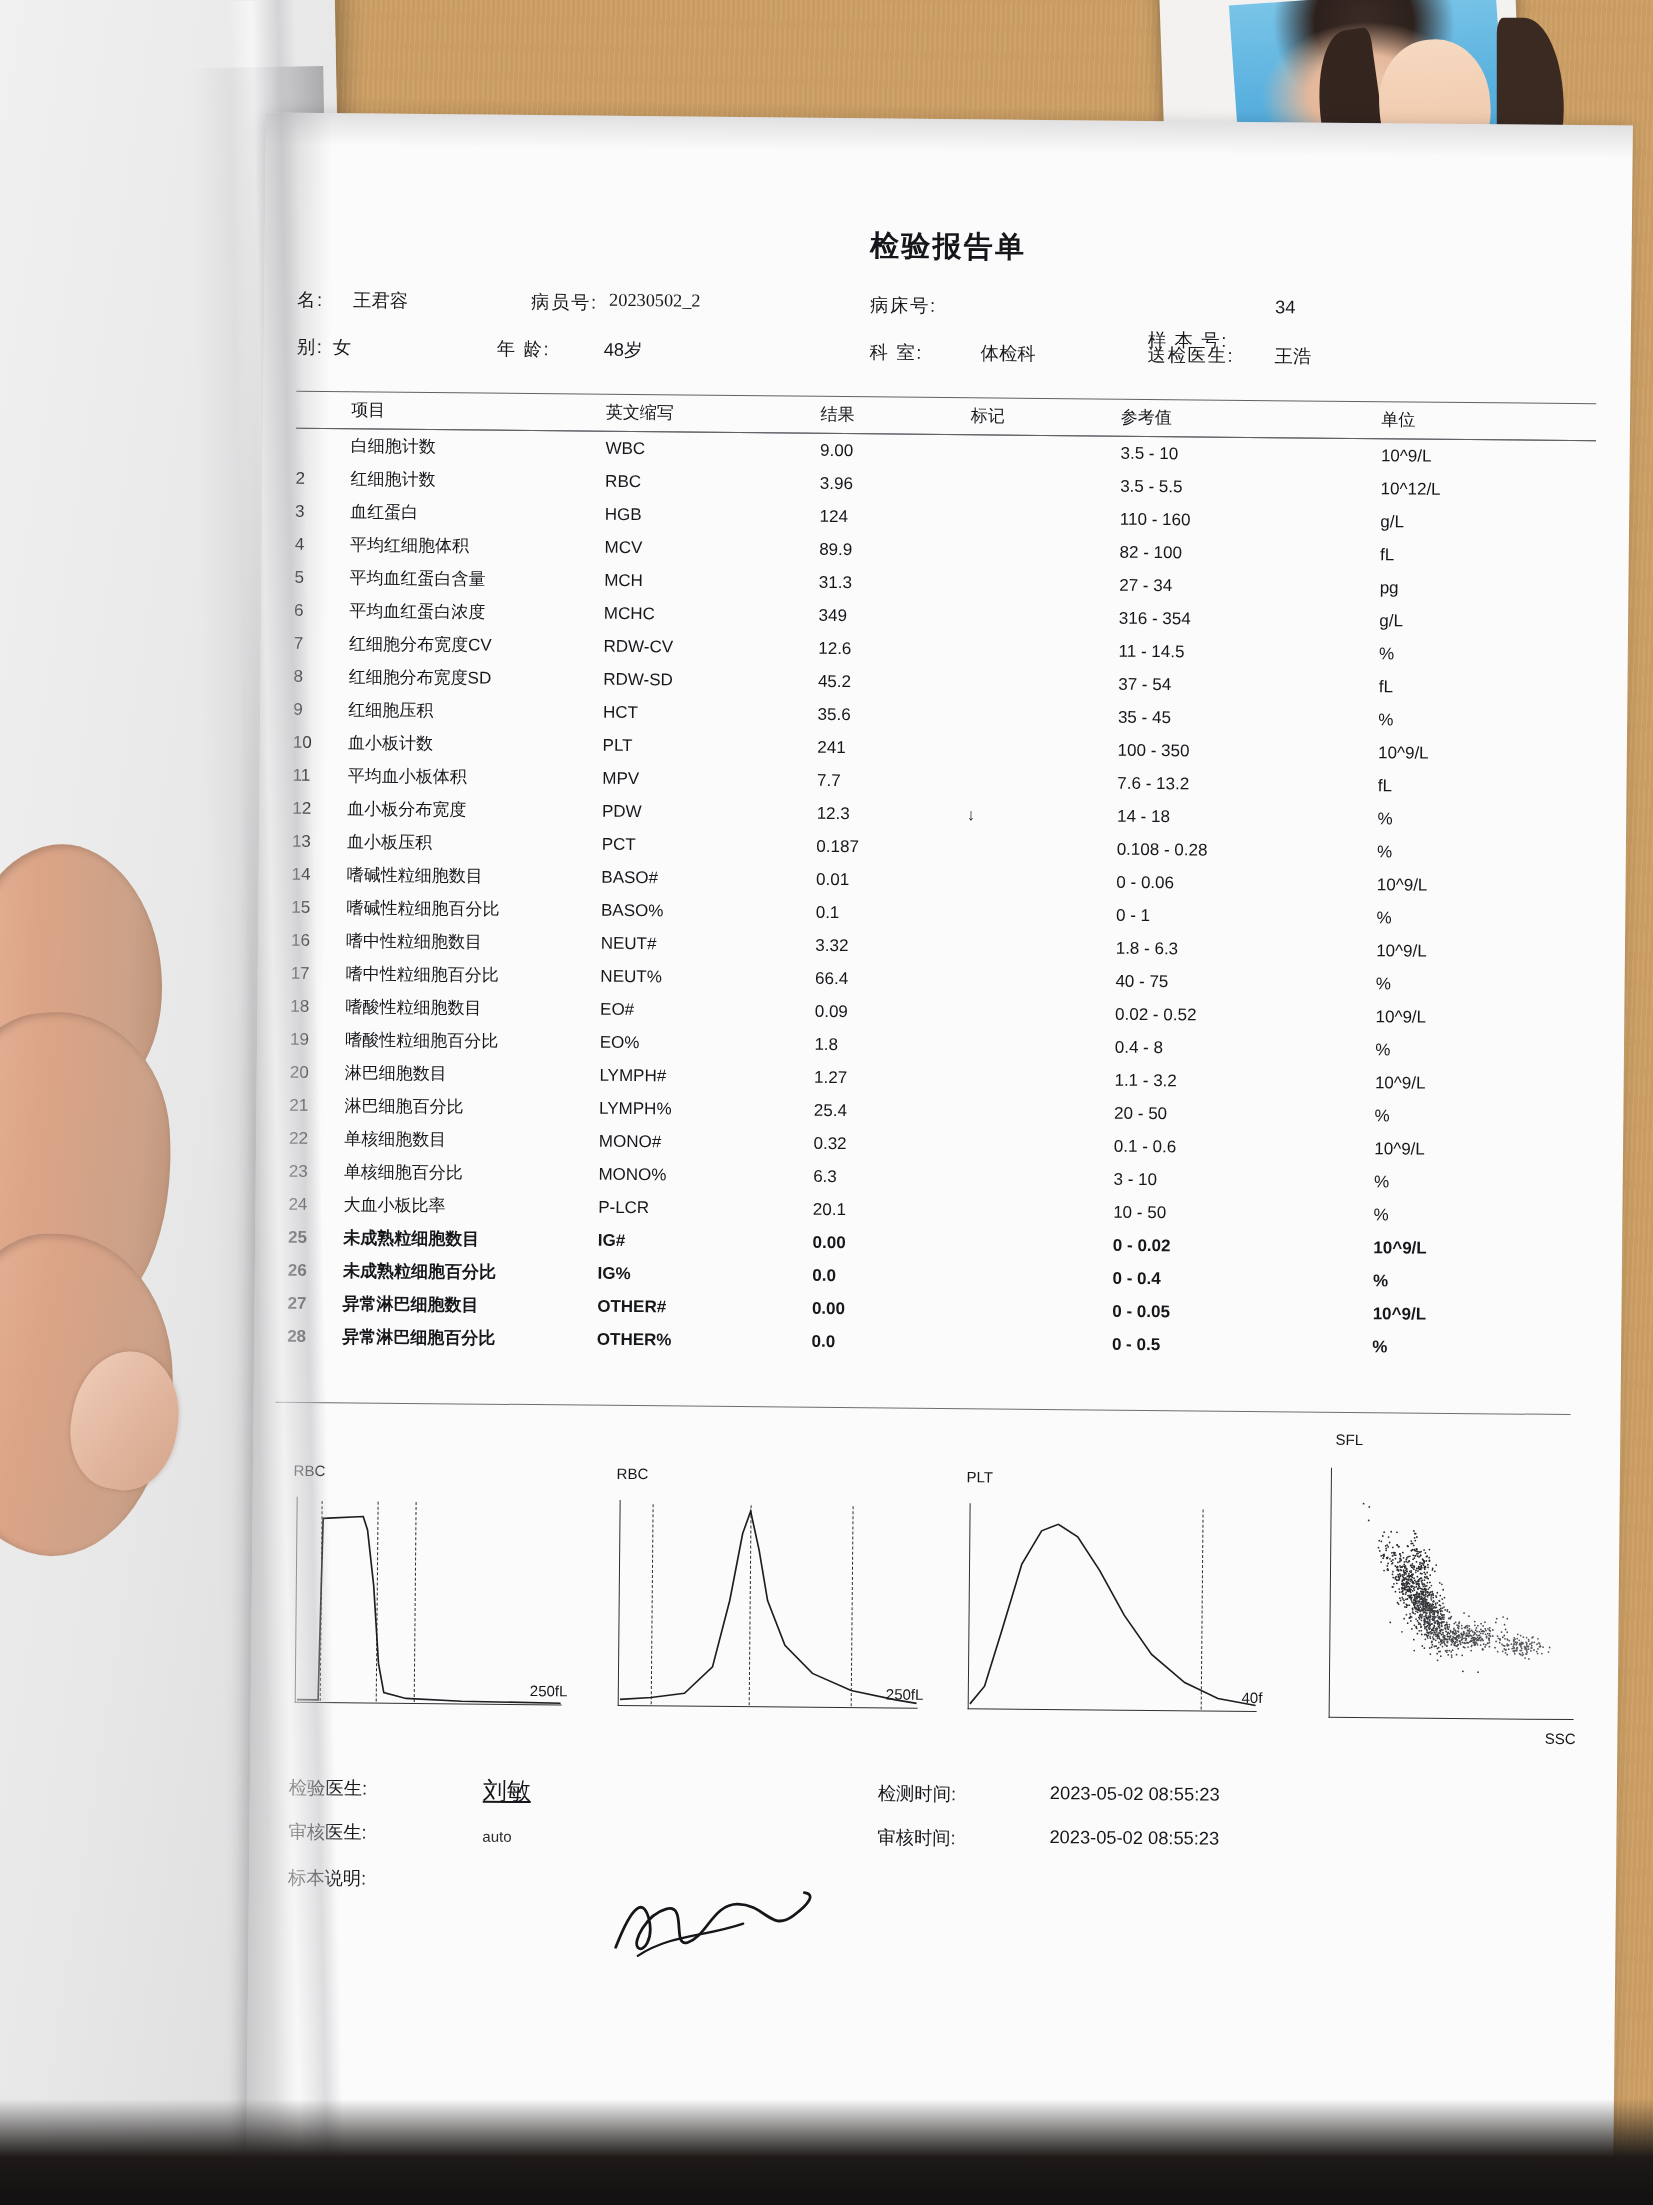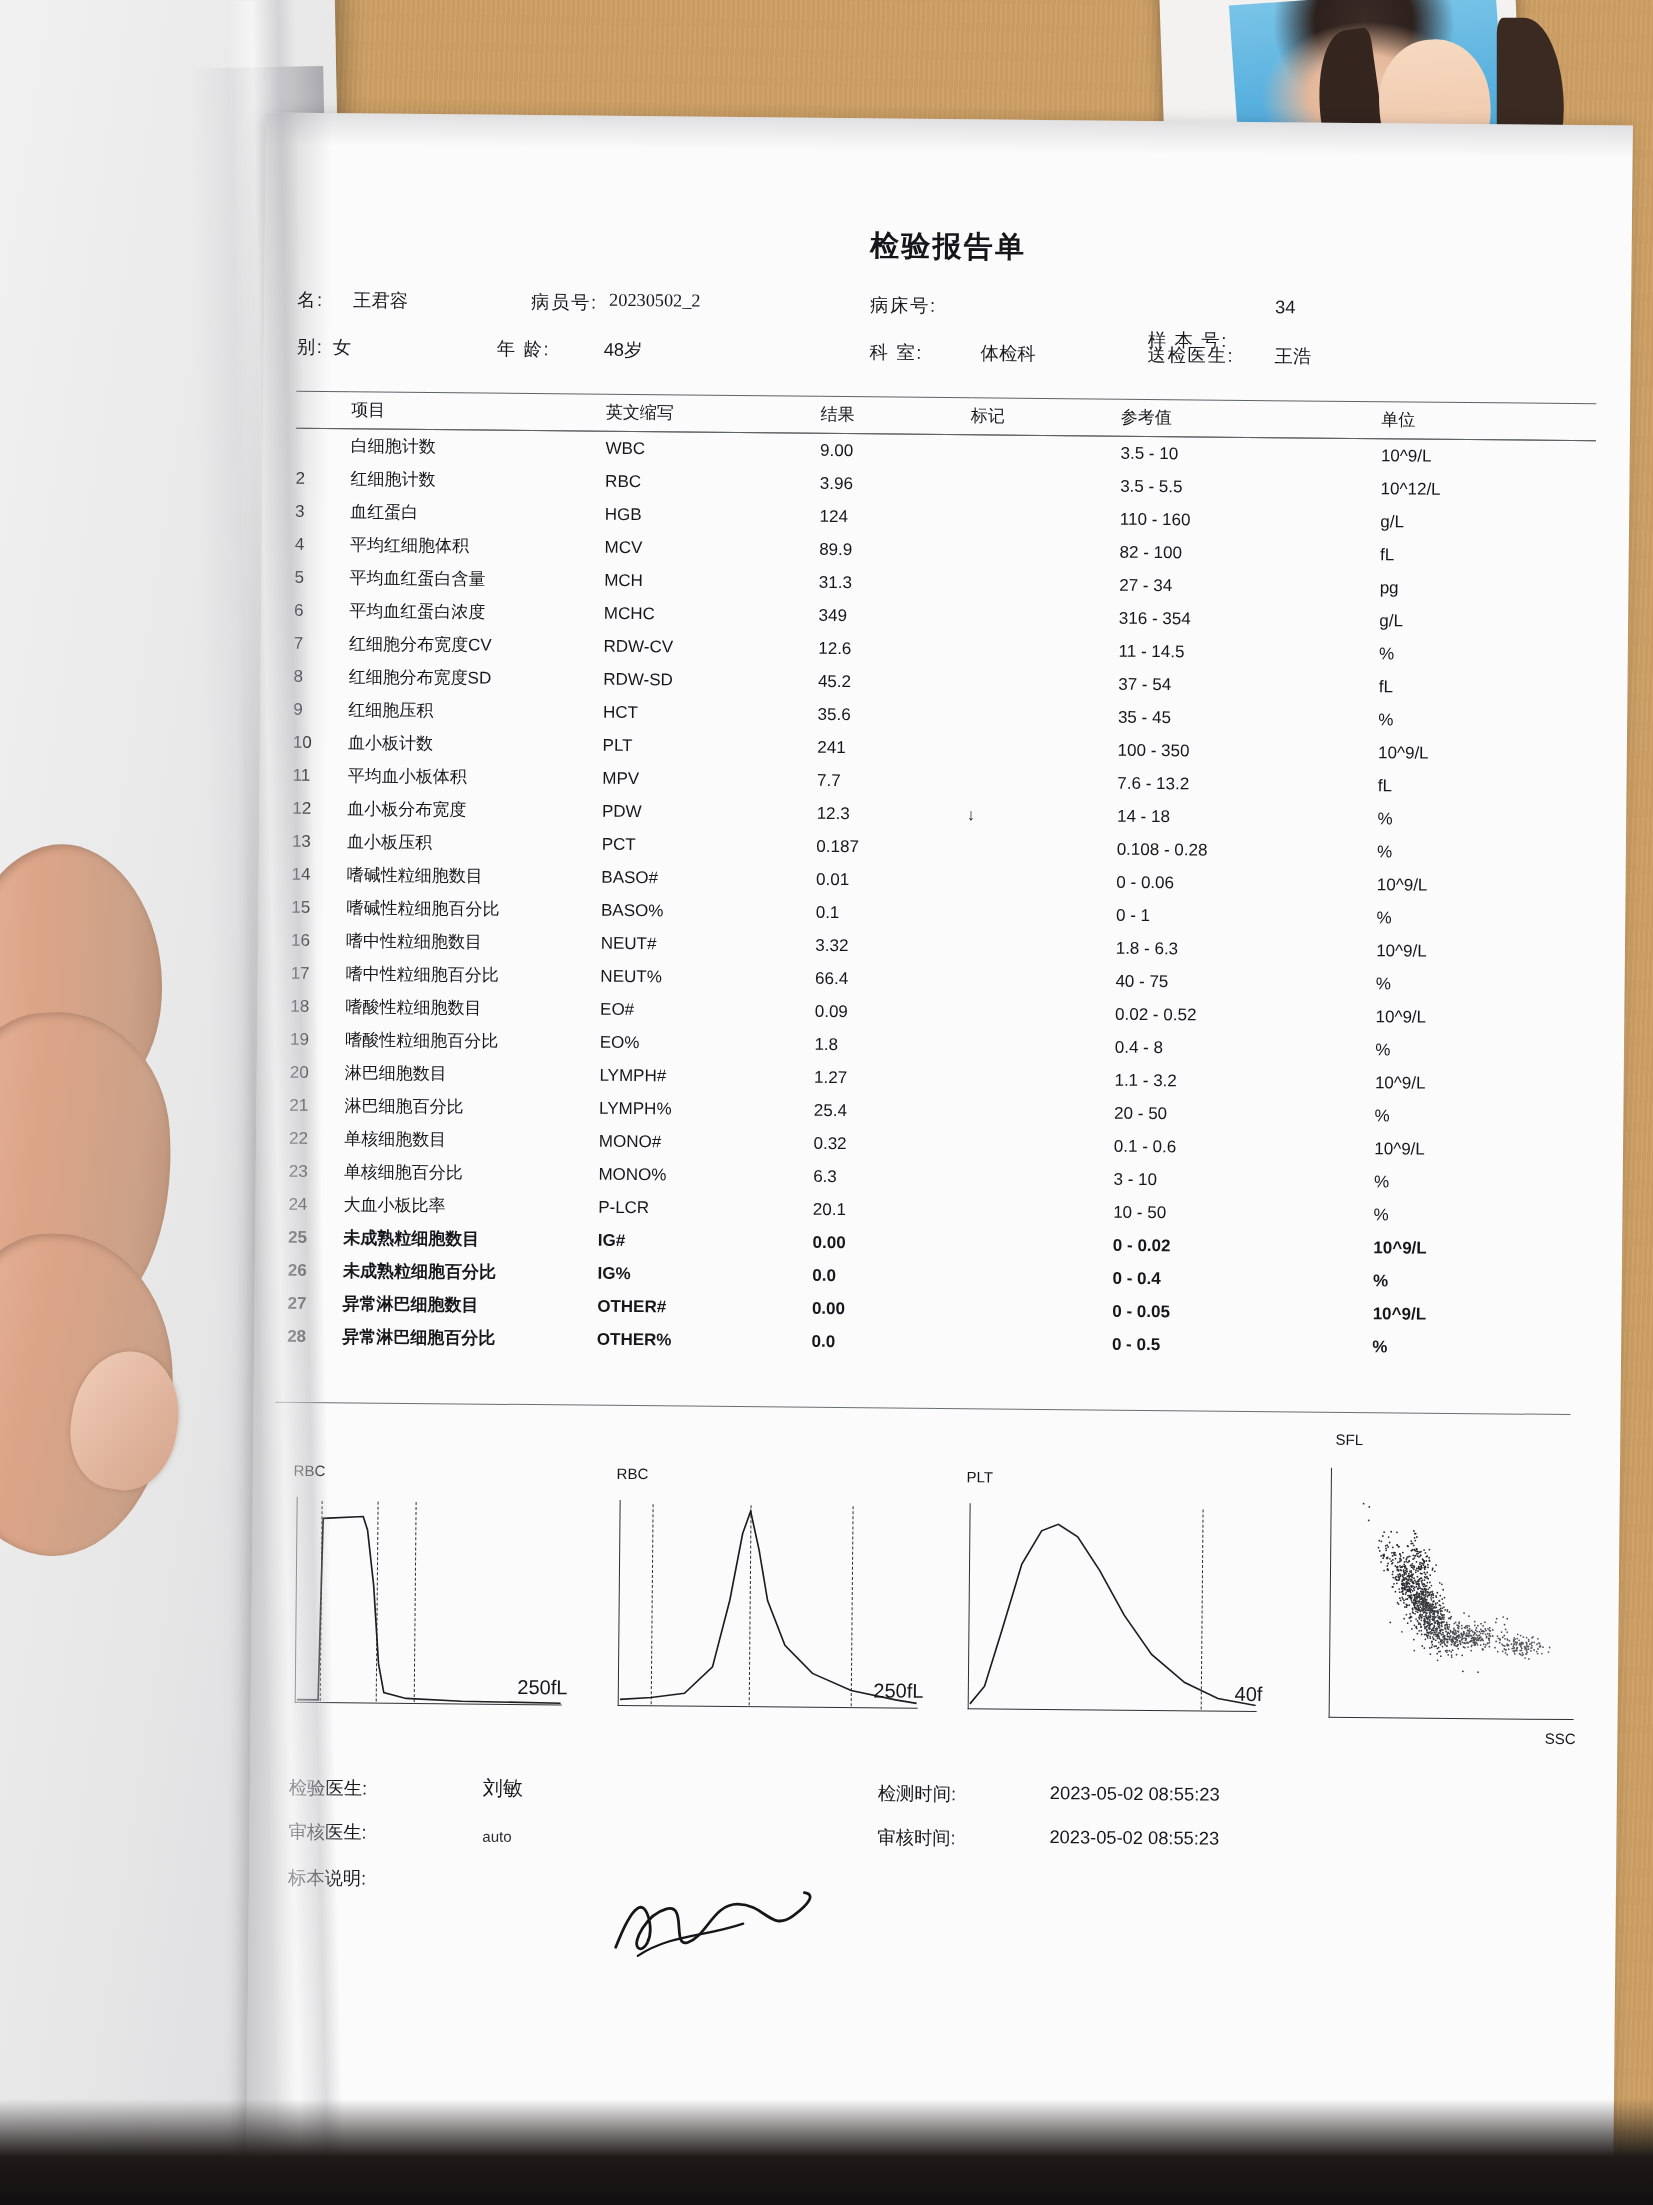--- a/index.html
+++ b/index.html
@@ -163,33 +163,33 @@
     position: absolute; left: 22px; top: 1289px; width: 1295px; height: 0;
     border-top: 1.1px solid #6a6d72;
   }
   #charts {
     position: absolute; left: 22px; top: 1328px; width: 1306px; height: 311px;
   }
   .chart { position: absolute; top: 56px; height: 206px; }
   .chart .axis-v { position: absolute; left: 0; top: 0; width: 1.1px; height: 100%; background: #2d2f33; }
   .chart .axis-h { position: absolute; left: 0; bottom: 0; height: 1.1px; width: 100%; background: #2d2f33; }
   .chart .ylab { position: absolute; left: -3.3px; top: -34px; font-size: 15px; color: #15171b; line-height: 1.05; }
-  .chart .xlab { position: absolute; right: -5.6px; bottom: 5.6px; font-size: 20px; color: #15171b; }
+  .chart .xlab { position: absolute; right: -5.6px; bottom: 5.6px; font-size: 15px; color: #15171b; }
   .dash { position: absolute; top: 4.4px; bottom: 2.2px; width: 0; border-left: 1.7px dashed #2d2f33; }
   .curve { position: absolute; left: 0; bottom: 1.1px; width: 100%; height: 100%; }
 
   #scatter { position: absolute; left: 1056px; top: 16.7px; width: 245px; height: 250px; }
   #scatter .sc-box { position: absolute; inset: 0; border-left: 1.1px solid #2d2f33; border-bottom: 1.1px solid #2d2f33; }
   #scatter .sc-ylab { position: absolute; left: 4.4px; top: -36px; font-size: 15px; color: #15171b; line-height: 1.05; }
   #scatter .sc-xlab { position: absolute; right: -2.2px; bottom: -27px; font-size: 15px; color: #15171b; }
 
   
   #footer { position: absolute; left: 0; top: 1662px; width: 100%; font-size: 18.3px; color: #15171b; }
   #footer .f { position: absolute; white-space: nowrap; }
-  .sig-liu { font-family: "Liberation Serif", serif; font-size: 20px; }
+  .sig-liu { font-family: "Liberation Serif", serif; font-size: 24px; text-decoration: underline; }
   .sig-auto { font-size: 15px; color: #2b2d31; }
   #sig-scribble { position: absolute; left: 356px; top: 1765px; width: 233px; height: 83px; }
 
   
   #hand {
     position: absolute; left: -16.7px; top: 845px; width: 289px; height: 722px;
   }
   .finger {
     position: absolute;
     background: linear-gradient(100deg, #e8b79c 0%, #dca487 40%, #caa188 80%, #b68b72 100%);

